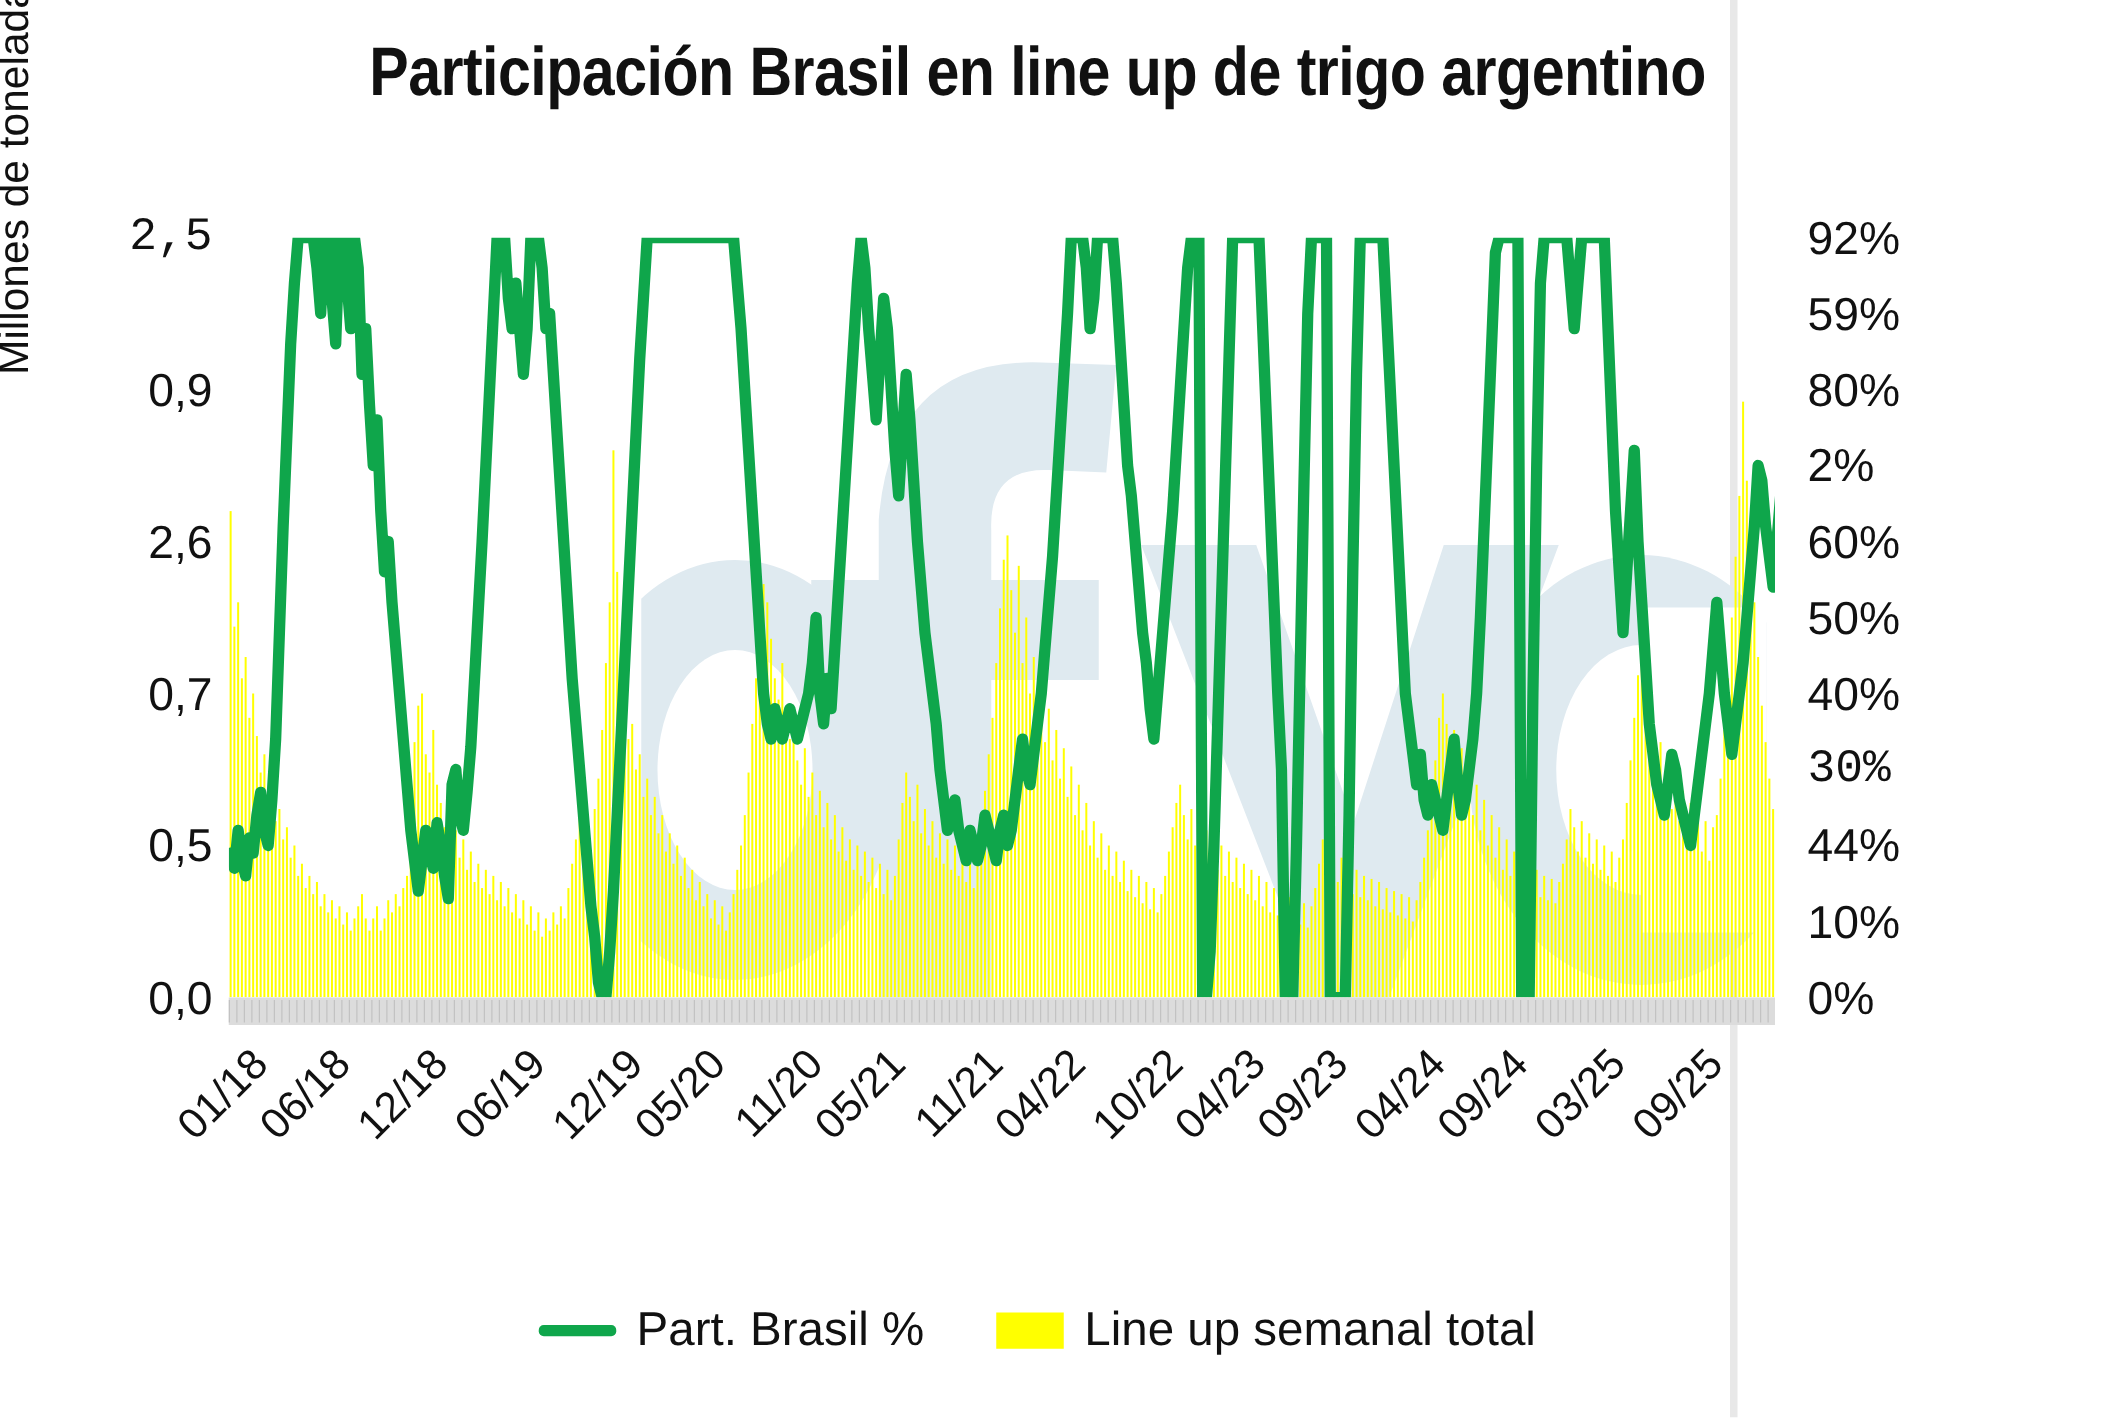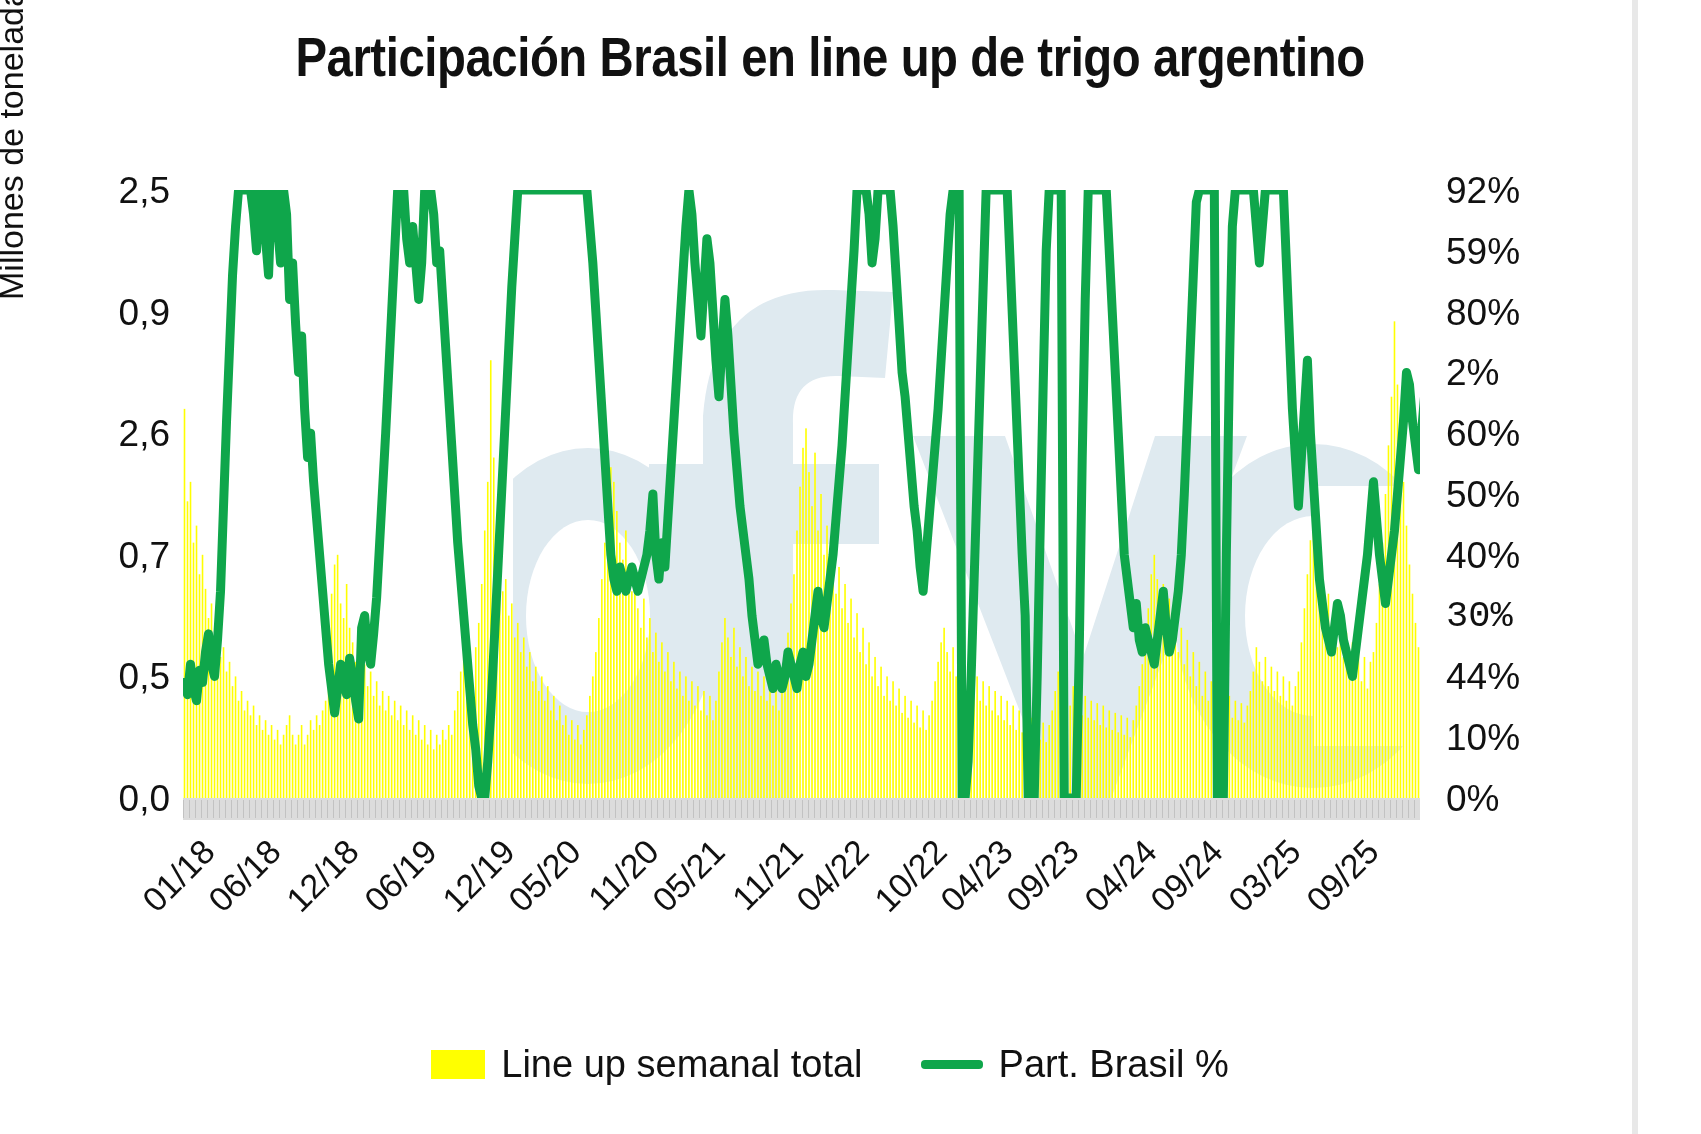--- a/index.html
+++ b/index.html
@@ -12,21 +12,21 @@
     height: 1134px;
     font-family: "Liberation Sans", sans-serif;
     color: #000000;
     overflow: hidden;
     position: relative;
   }
 
   #page {
     position: absolute;
     left: 0; top: 0;
-    width: 1638px;
+    width: 1390px;
     height: 1134px;
     background: #ffffff;
   }
 
   
   #right-edge-strip {
     position: absolute;
     right: 0; top: 0;
     width: 6px;
     height: 1134px;
@@ -214,21 +214,21 @@
   <div id="right-edge-strip"></div>
 
   <div id="chart-title">Participación Brasil en line up de trigo argentino</div>
 
   <div id="y-left-axis">
       <div class="y-left-label" style="top: 590px;">0,0</div>
       <div class="y-left-label" style="top: 468.4px;">0,5</div>
       <div class="y-left-label" style="top: 346.8px;">0,7</div>
       <div class="y-left-label" style="top: 225.2px;">2,6</div>
       <div class="y-left-label" style="top: 103.6px;">0,9</div>
-      <div class="y-left-label" style="top: -18px;">2,5</div>
+      <div class="y-left-label" style="top: -18px; font-family: Liberation Mono, monospace;">2,5</div>
     </div>
   <div id="y-axis-title">Millones de toneladas</div>
 
   <div id="y-right-axis">
       <div class="y-right-label" style="top: 590px;">0%</div>
       <div class="y-right-label" style="top: 529.2px;">10%</div>
       <div class="y-right-label" style="top: 468.4px;">44%</div>
       <div class="y-right-label" style="top: 407.6px; font-family: Liberation Mono, monospace;">30%</div>
       <div class="y-right-label" style="top: 346.8px;">40%</div>
       <div class="y-right-label" style="top: 286px;">50%</div>
@@ -910,22 +910,22 @@
       <div class="x-label" style="left: 873.147px; top: 6px; width: 120px;">04/23</div>
       <div class="x-label" style="left: 939.2px; top: 6px; width: 120px;">09/23</div>
       <div class="x-label" style="left: 1017.26px; top: 6px; width: 120px;">04/24</div>
       <div class="x-label" style="left: 1083.32px; top: 6px; width: 120px;">09/24</div>
       <div class="x-label" style="left: 1161.38px; top: 6px; width: 120px;">03/25</div>
       <div class="x-label" style="left: 1239.44px; top: 6px; width: 120px;">09/25</div>
     </div>
 
   <div id="legend">
     <div class="legend-item">
+      <span class="legend-swatch-line"></span>
+      <span class="legend-label">Part. Brasil %</span>
+    </div>
+    <div class="legend-item">
       <span class="legend-swatch-bar"></span>
       <span class="legend-label">Line up semanal total</span>
     </div>
-    <div class="legend-item">
-      <span class="legend-swatch-line"></span>
-      <span class="legend-label">Part. Brasil %</span>
-    </div>
   </div>
 
 </div>
 
 </body></html>

